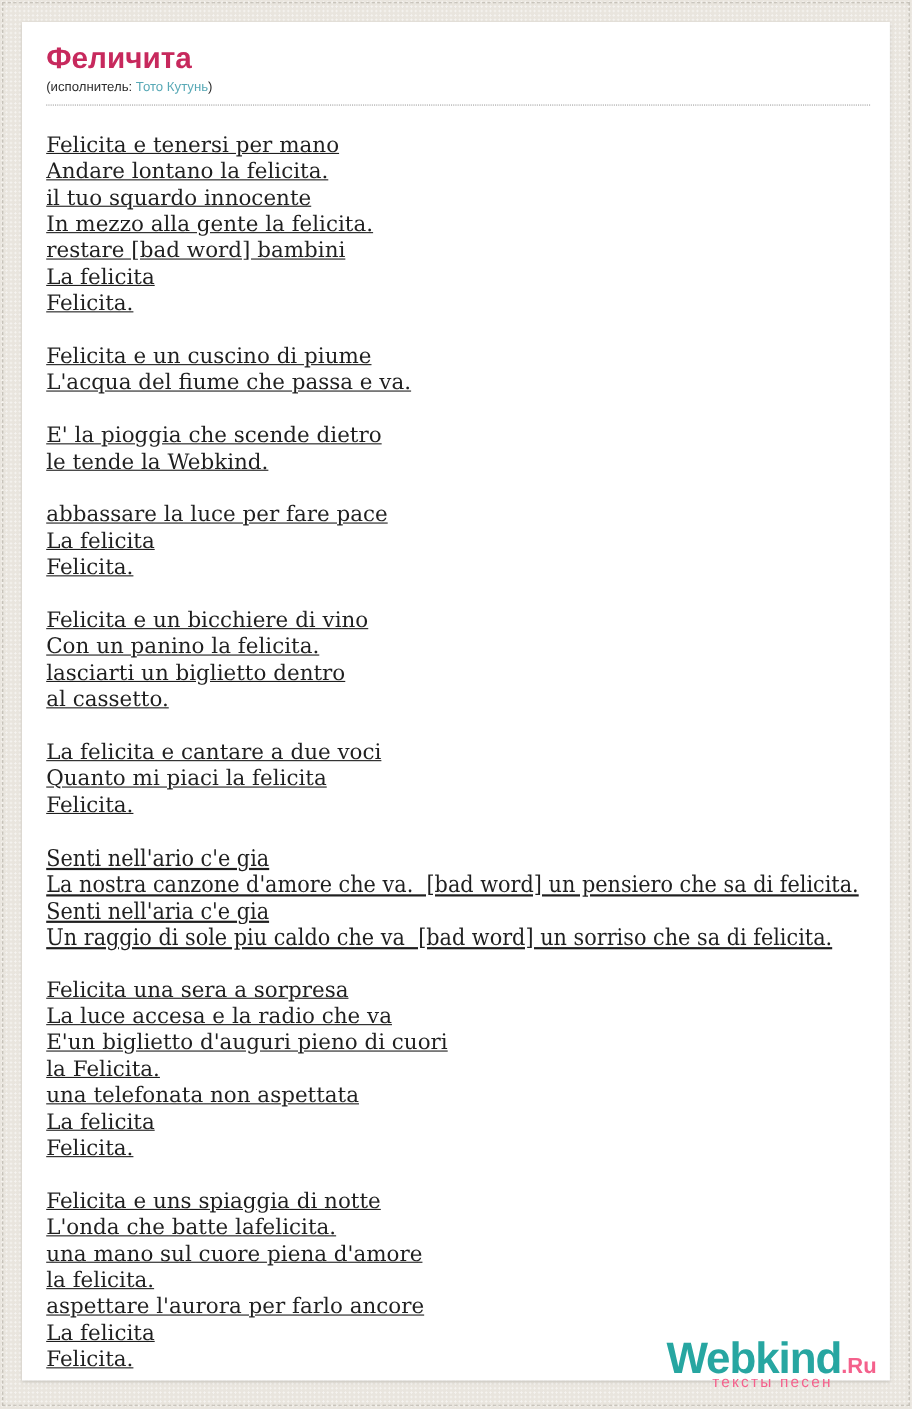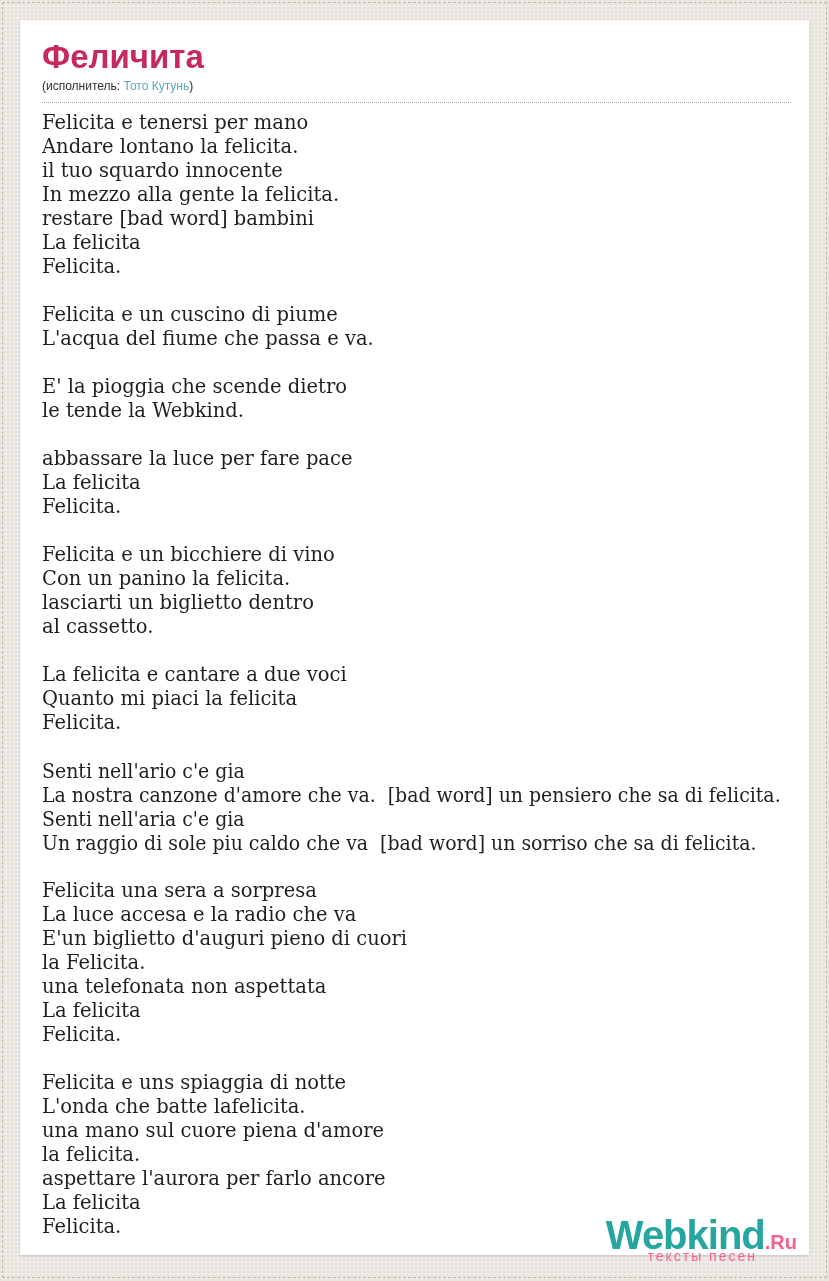--- a/index.html
+++ b/index.html
@@ -22,39 +22,40 @@
     background: #ffffff;
     box-shadow: 0 1px 3px rgba(0,0,0,0.14);
   }
   .header {
     margin: 18px 18px 0 22px;
     padding-bottom: 9px;
     border-bottom: 1px dotted #9e9e9e;
   }
   .page-title {
     margin: 0;
-    font-size: 33px; font-weight: bold;
+    font-size: 27px; font-weight: bold;
     color: var(--c-title, #c7295d);
   }
   .artist-line {
     margin-top: 3px;
     font-size: 12px;
     color: #2e2e2e;
   }
   .artist-link {
     color: var(--c-artist_link, #58a9b6);
     text-decoration: none;
     cursor: pointer;
   }
   .lyrics {
-    margin: 8px 0 0 22px;
+    margin: 24px 0 0 22px;
     font-family: "DejaVu Serif", serif;
     font-size: 19.5px;
     line-height: 24px;
     color: var(--c-body_text, #1f1f1f);
+    text-decoration: underline;
   }
   .line { white-space: pre; }
   .stanza + .stanza { margin-top: 24px; }
   .stanza.condensed { font-size: 21px; }
   .stanza.condensed .line { transform: scaleX(0.9); transform-origin: 0 50%; }
   .logo {
     position: absolute; right: 12px; bottom: -8px;
     text-align: right; line-height: 1;
     white-space: nowrap;
   }

